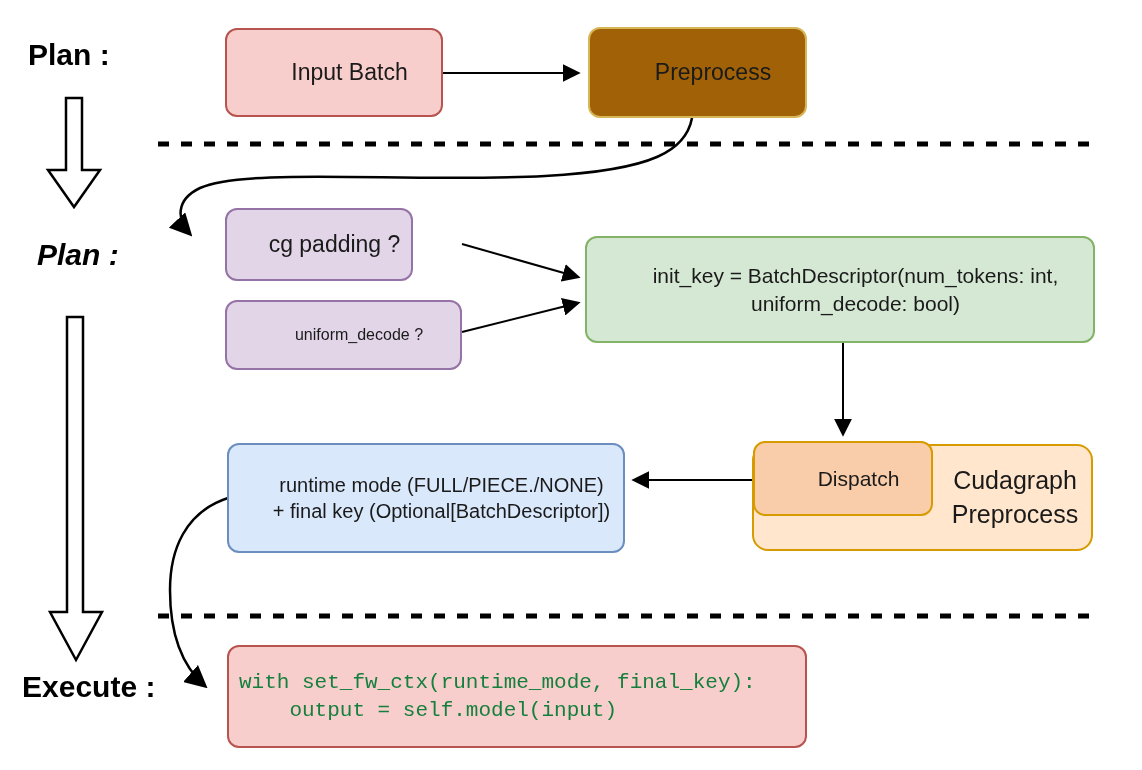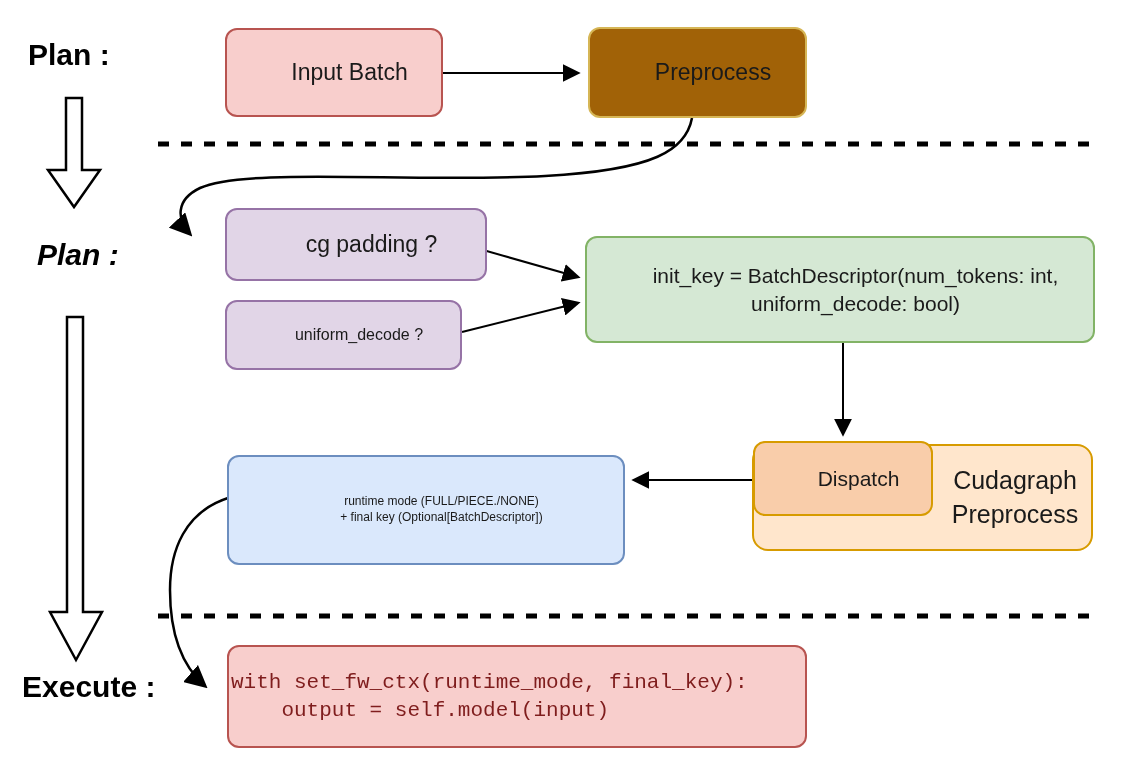--- a/index.html
+++ b/index.html
@@ -18,35 +18,35 @@
   .red    {background:#f8cecc;border-color:#b85450;}
   .yellow {background:#a16207;border-color:#d6b656;}
   .purple {background:#e1d5e7;border-color:#9673a6;}
   .green  {background:#d5e8d4;border-color:#82b366;}
   .blue   {background:#dae8fc;border-color:#6c8ebf;}
   .orange-light{background:#ffe6cc;border-color:#d79b00;}
   .orange-deep {background:#f9cdaa;border-color:#d79b00;}
 
   #node-input-batch    {left:225px;top:28px;width:218px;height:89px;font-size:23px;}
   #node-preprocess     {left:588px;top:27px;width:219px;height:91px;font-size:23px;}
-  #node-cg-padding     {left:225px;top:208px;width:262px;height:73px;font-size:23px;}
+  #node-cg-padding     {left:225px;top:208px;width:188px;height:73px;font-size:23px;}
   #node-uniform-decode {left:225px;top:300px;width:237px;height:70px;font-size:16px;}
   #node-init-key       {left:585px;top:226px;width:510px;height:107px;font-size:21px;margin-top:10px;}
-  #node-runtime        {left:227px;top:443px;width:398px;height:110px;font-size:12px;margin-top:12px;}
+  #node-runtime        {left:227px;top:443px;width:398px;height:110px;font-size:20px;}
   #node-dispatcher     {left:752px;top:444px;width:341px;height:107px;border-radius:16px;}
   #node-dispatch       {left:753px;top:441px;width:180px;height:75px;font-size:21px;z-index:3;}
   #dispatcher-text{
     position:absolute;left:185px;top:0;right:0;bottom:0;display:flex;flex-direction:column;
     align-items:center;justify-content:center;font-size:25px;line-height:1.34;
   }
   #node-code{
     left:227px;top:645px;width:580px;height:103px;
     align-items:flex-start;justify-content:center;text-align:left;
     font-family:"Liberation Mono","DejaVu Sans Mono",monospace;font-size:21px;
-    color:#7f1d1d;padding-left:2px;line-height:1.3;
+    color:#15803d;padding-left:10px;line-height:1.3;
   }
   #node-code span{white-space:pre;}
   #stage-input  {left:28px;top:38px;}
   #stage-plan   {left:37px;top:238px;font-style:italic;}
   #stage-execute{left:22px;top:670px;}
 </style>
 </head>
 <body>
 
 <div class="canvas">

